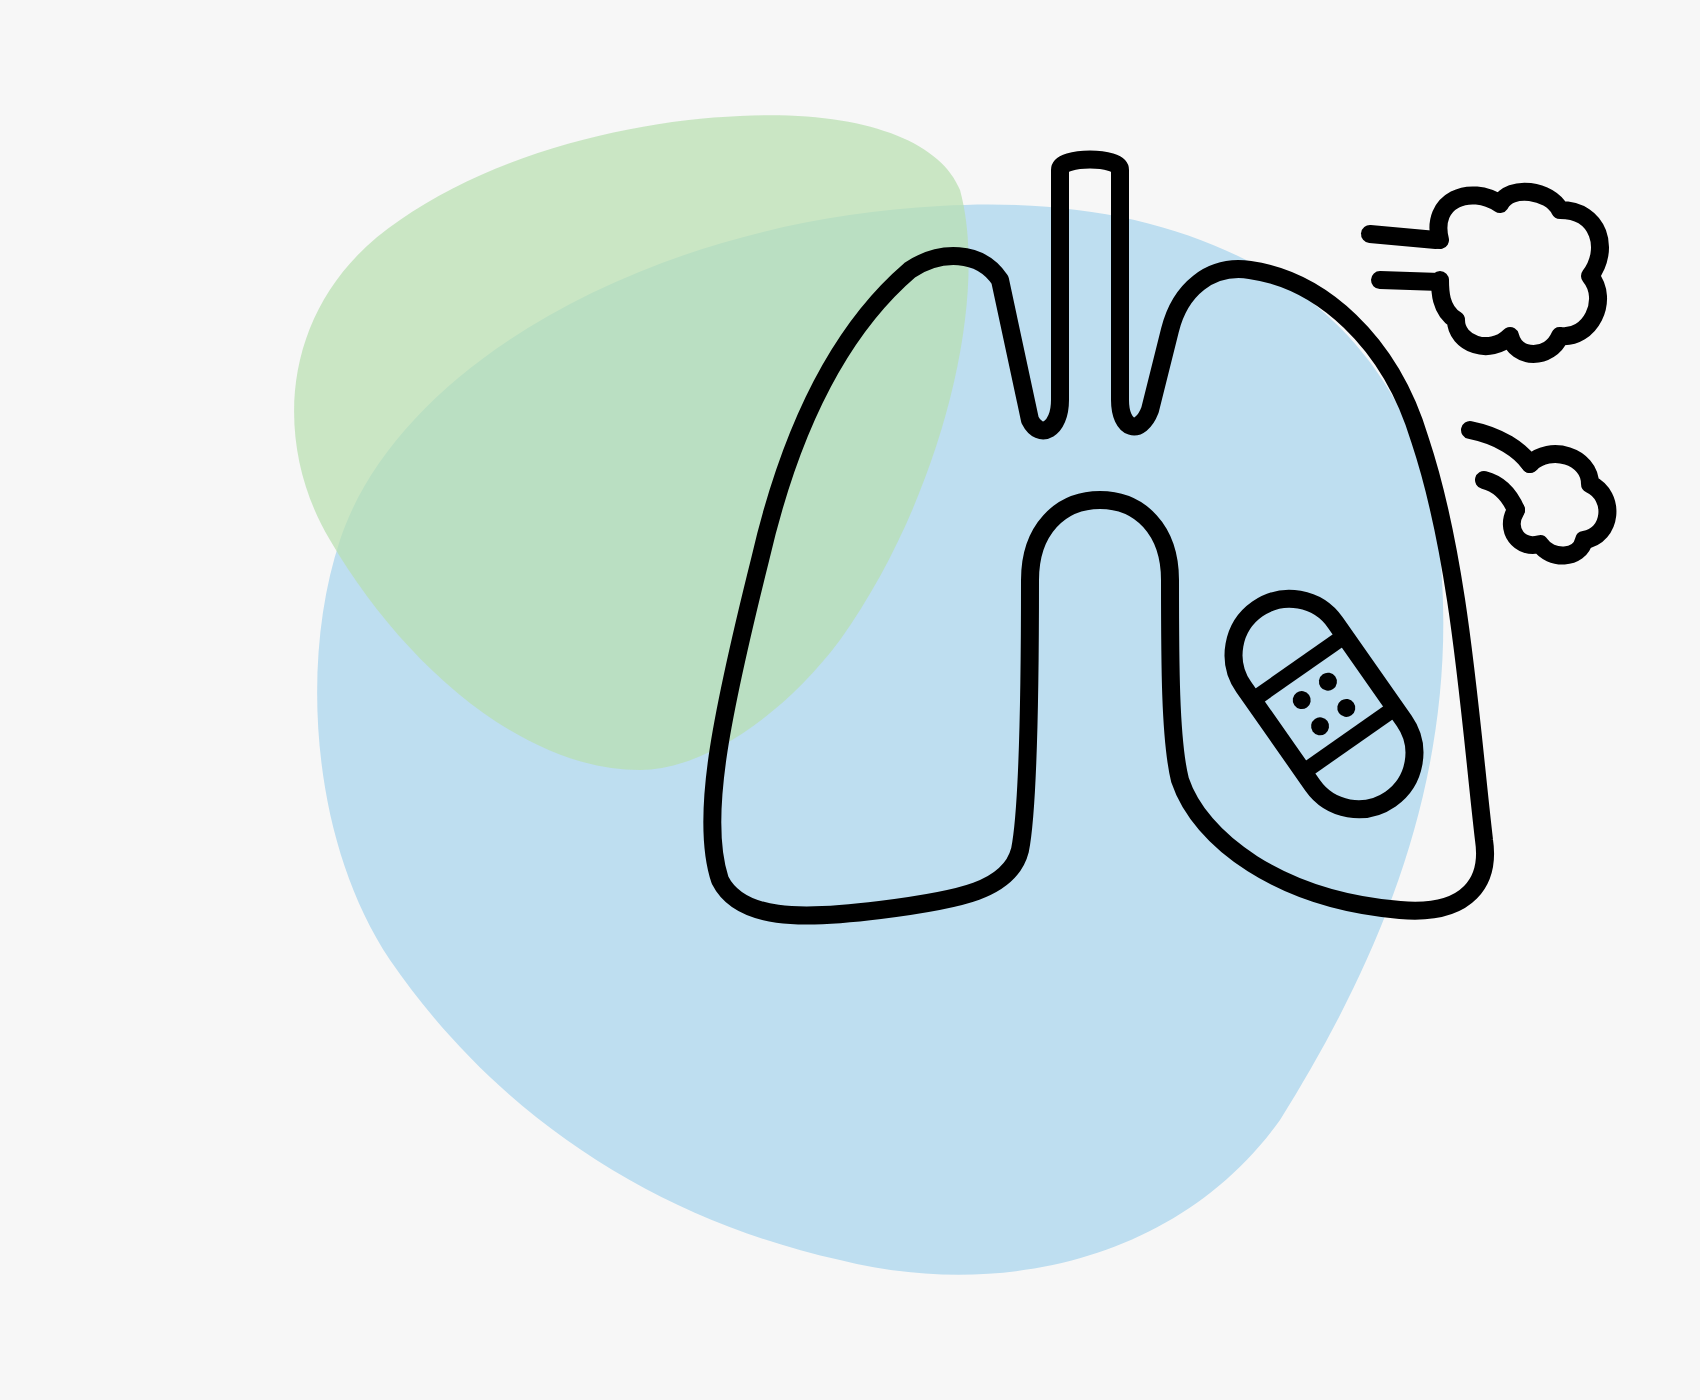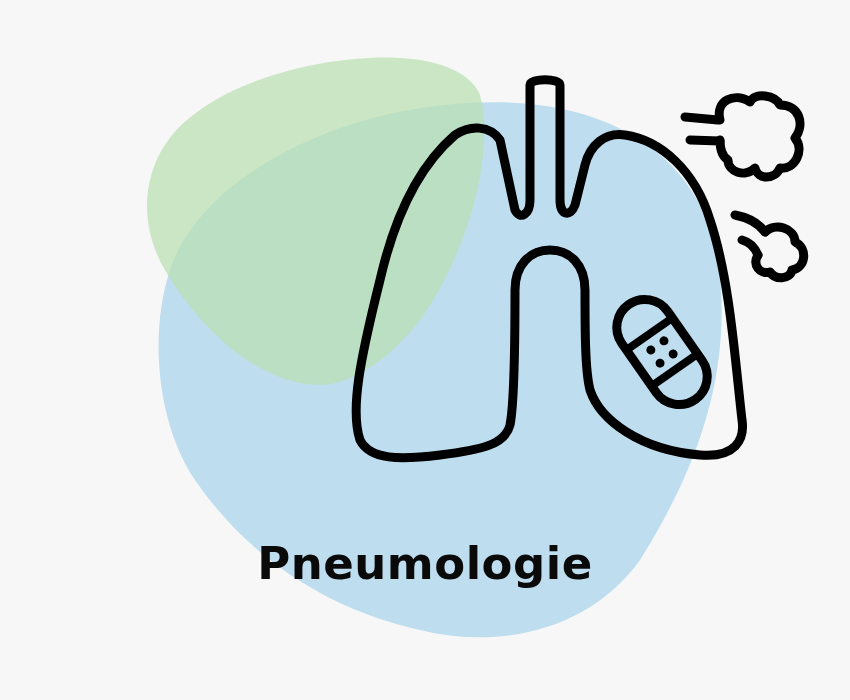--- a/index.html
+++ b/index.html
@@ -55,14 +55,13 @@
       <path d="M690,140 L720,141"></path>
       <path d="M720,120 C715,100 735,92 750,102 C755,92 775,95 780,105 C800,105 805,125 795,138 C805,150 795,170 780,168 C775,180 758,180 755,168 C745,178 728,172 728,160 C720,155 720,145 720,140"></path>
     </g>
     <g fill="none" stroke="#000" stroke-width="9" stroke-linecap="round" stroke-linejoin="round">
       <path d="M735,215 C750,218 760,225 765,232"></path>
       <path d="M742,240 C750,242 755,248 758,255"></path>
       <path d="M765,232 C775,222 795,228 795,242 C808,248 806,268 792,270 C790,280 775,280 770,272 C760,275 752,265 758,255"></path>
     </g>
   </svg>
 
-  <div class="title">Pneumologie</div>
 </div>
 
 </body></html>

